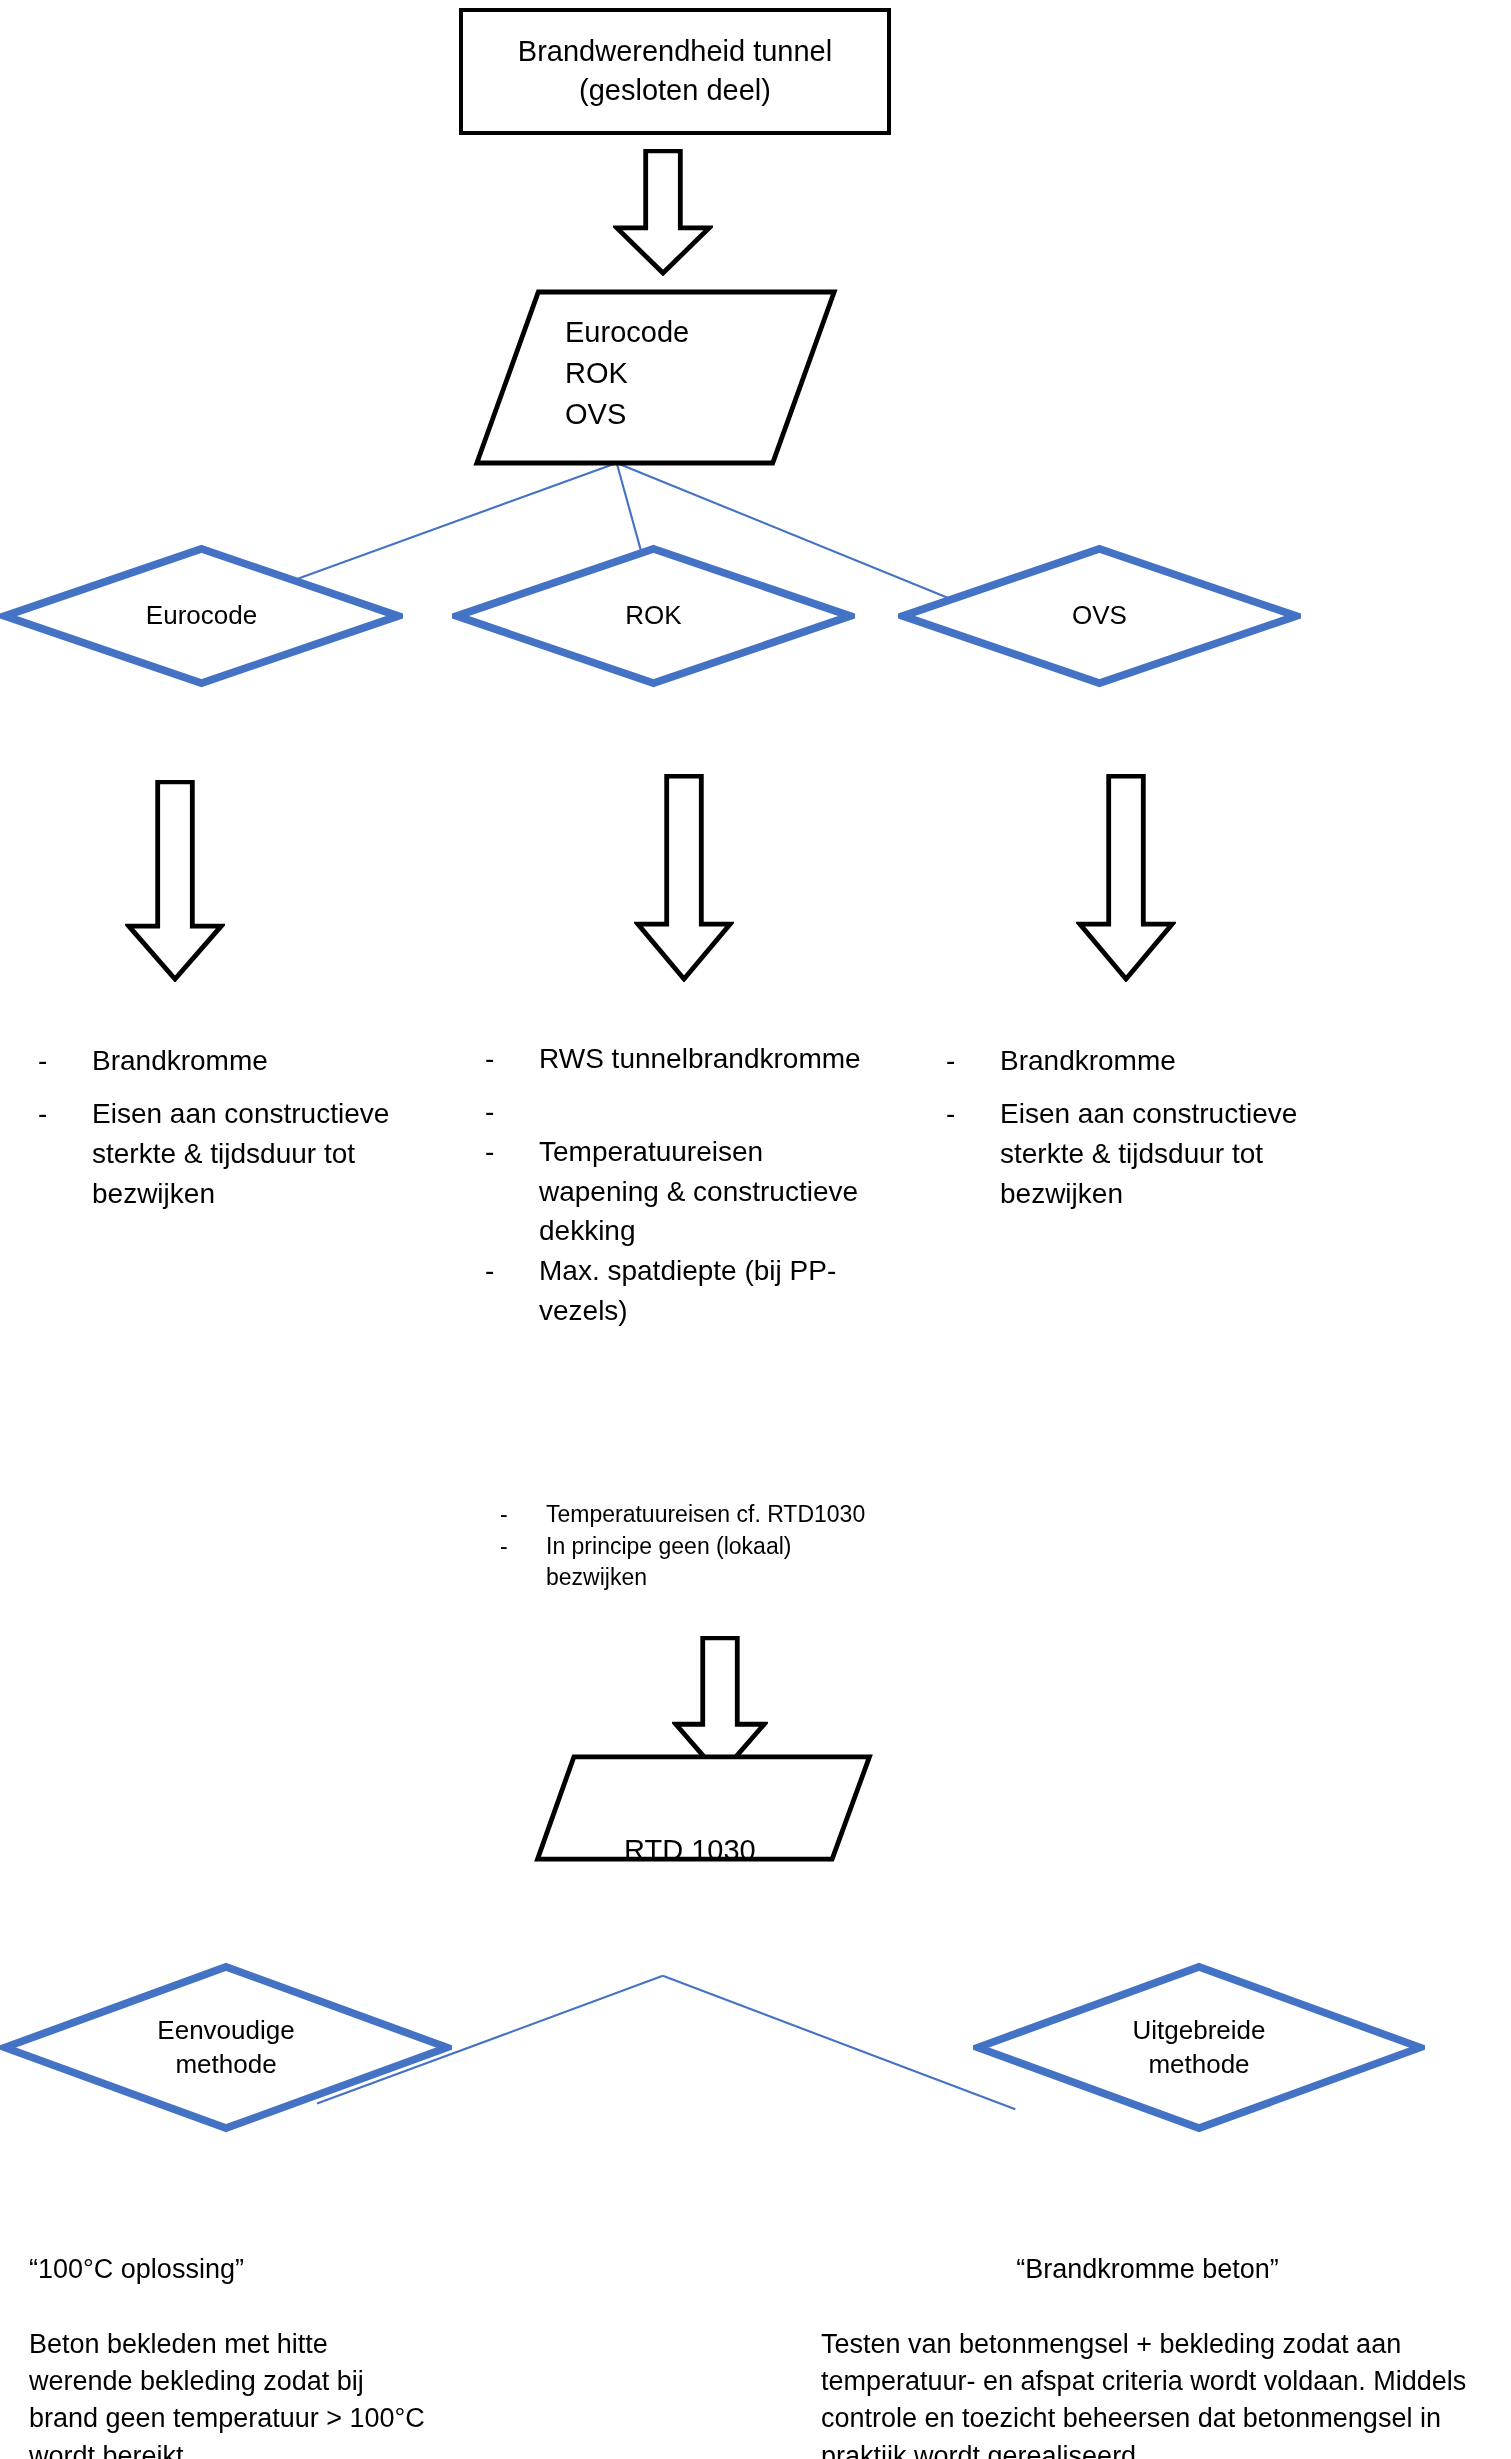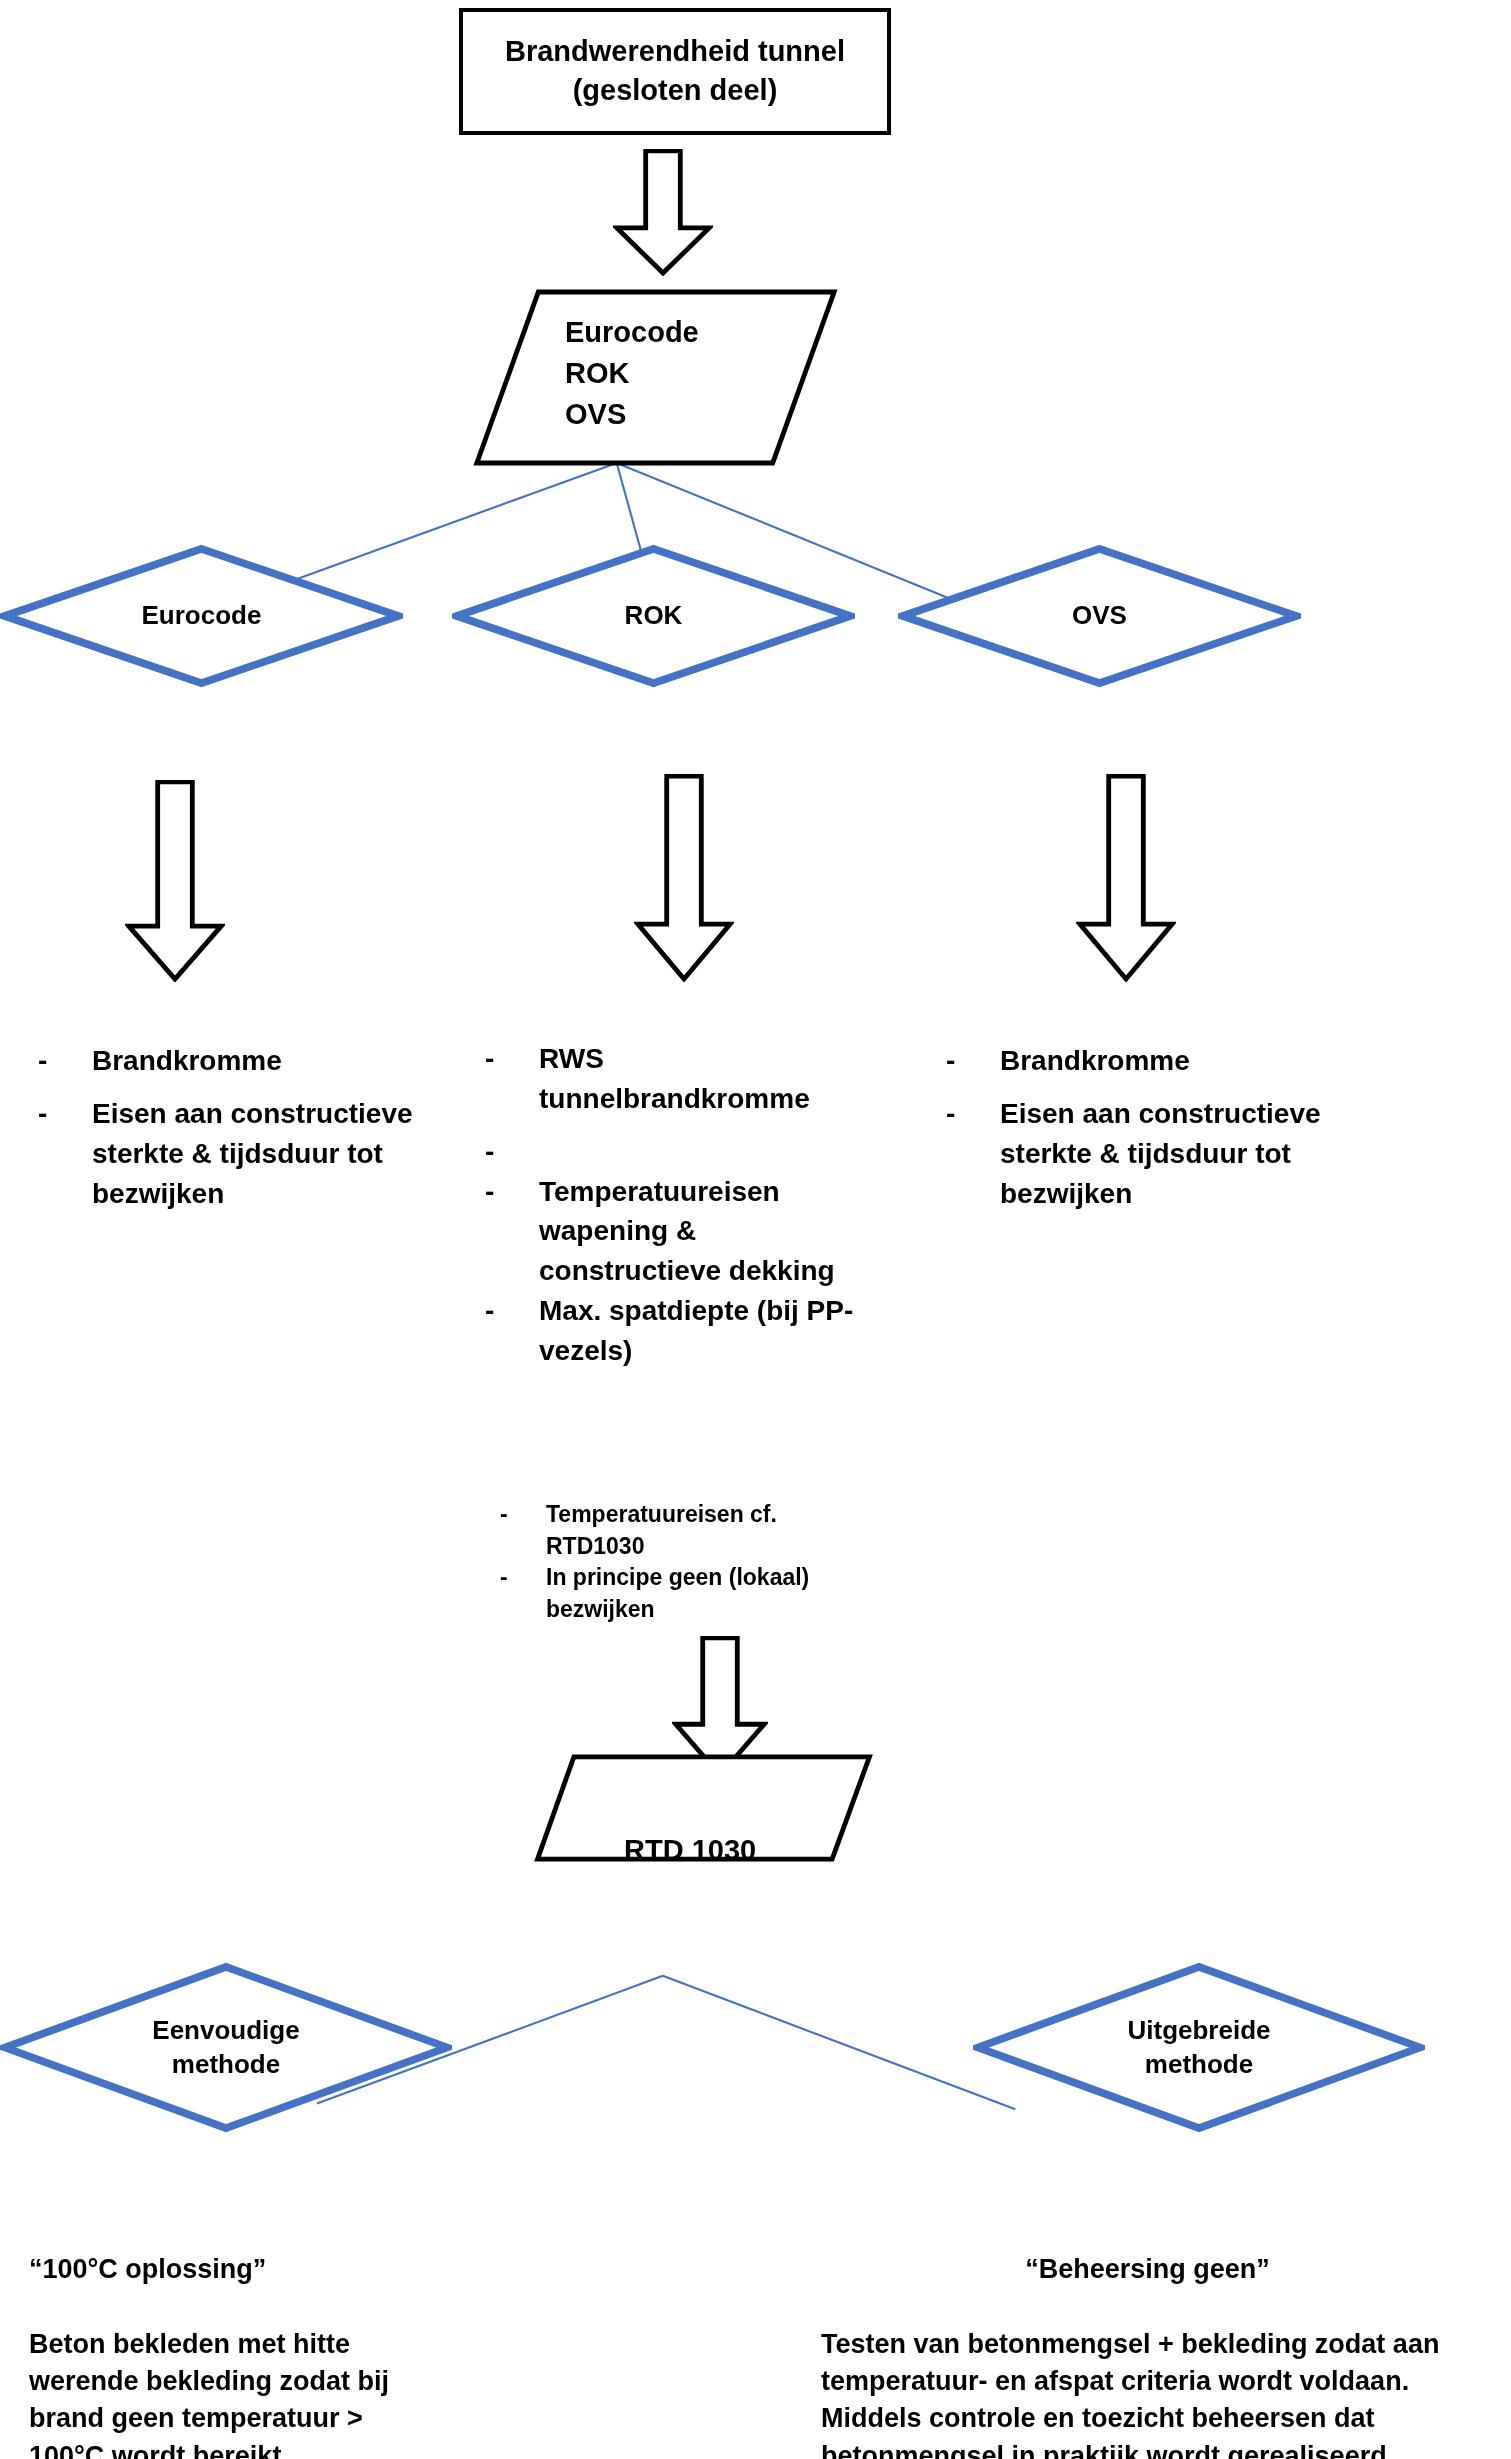--- a/index.html
+++ b/index.html
@@ -11,21 +11,20 @@
   body {
     font-family: "Liberation Sans", sans-serif;
     color: #000000;
   }
   #canvas {
     position: relative;
     width: 1511px;
     height: 2459px;
     background: #ffffff;
     overflow: hidden;
-    font-weight: bold;
   }
   #edges {
     position: absolute;
     left: 0; top: 0;
     width: 1511px;
     height: 2459px;
     pointer-events: none;
   }
 
   
@@ -263,18 +262,18 @@
     <div class="dia-label">Uitgebreide
 methode</div>
   </div>
 
   <div class="para-block" style="left:29px; top:2214px; width:403px;">
     <div>“100°C oplossing”</div>
     <div>Beton bekleden met hitte werende bekleding zodat bij brand geen temperatuur &gt; 100°C wordt bereikt</div>
   </div>
 
   <div class="para-block" style="left:821px; top:2214px; width:653px;">
-    <div class="center">“Beheersing geen”</div>
+    <div class="center">“Brandkromme beton”</div>
     <div>Testen van betonmengsel + bekleding zodat aan temperatuur- en afspat criteria wordt voldaan. Middels controle en toezicht beheersen dat betonmengsel in praktijk wordt gerealiseerd.</div>
   </div>
 
 </div>
 
 
 </body></html>

